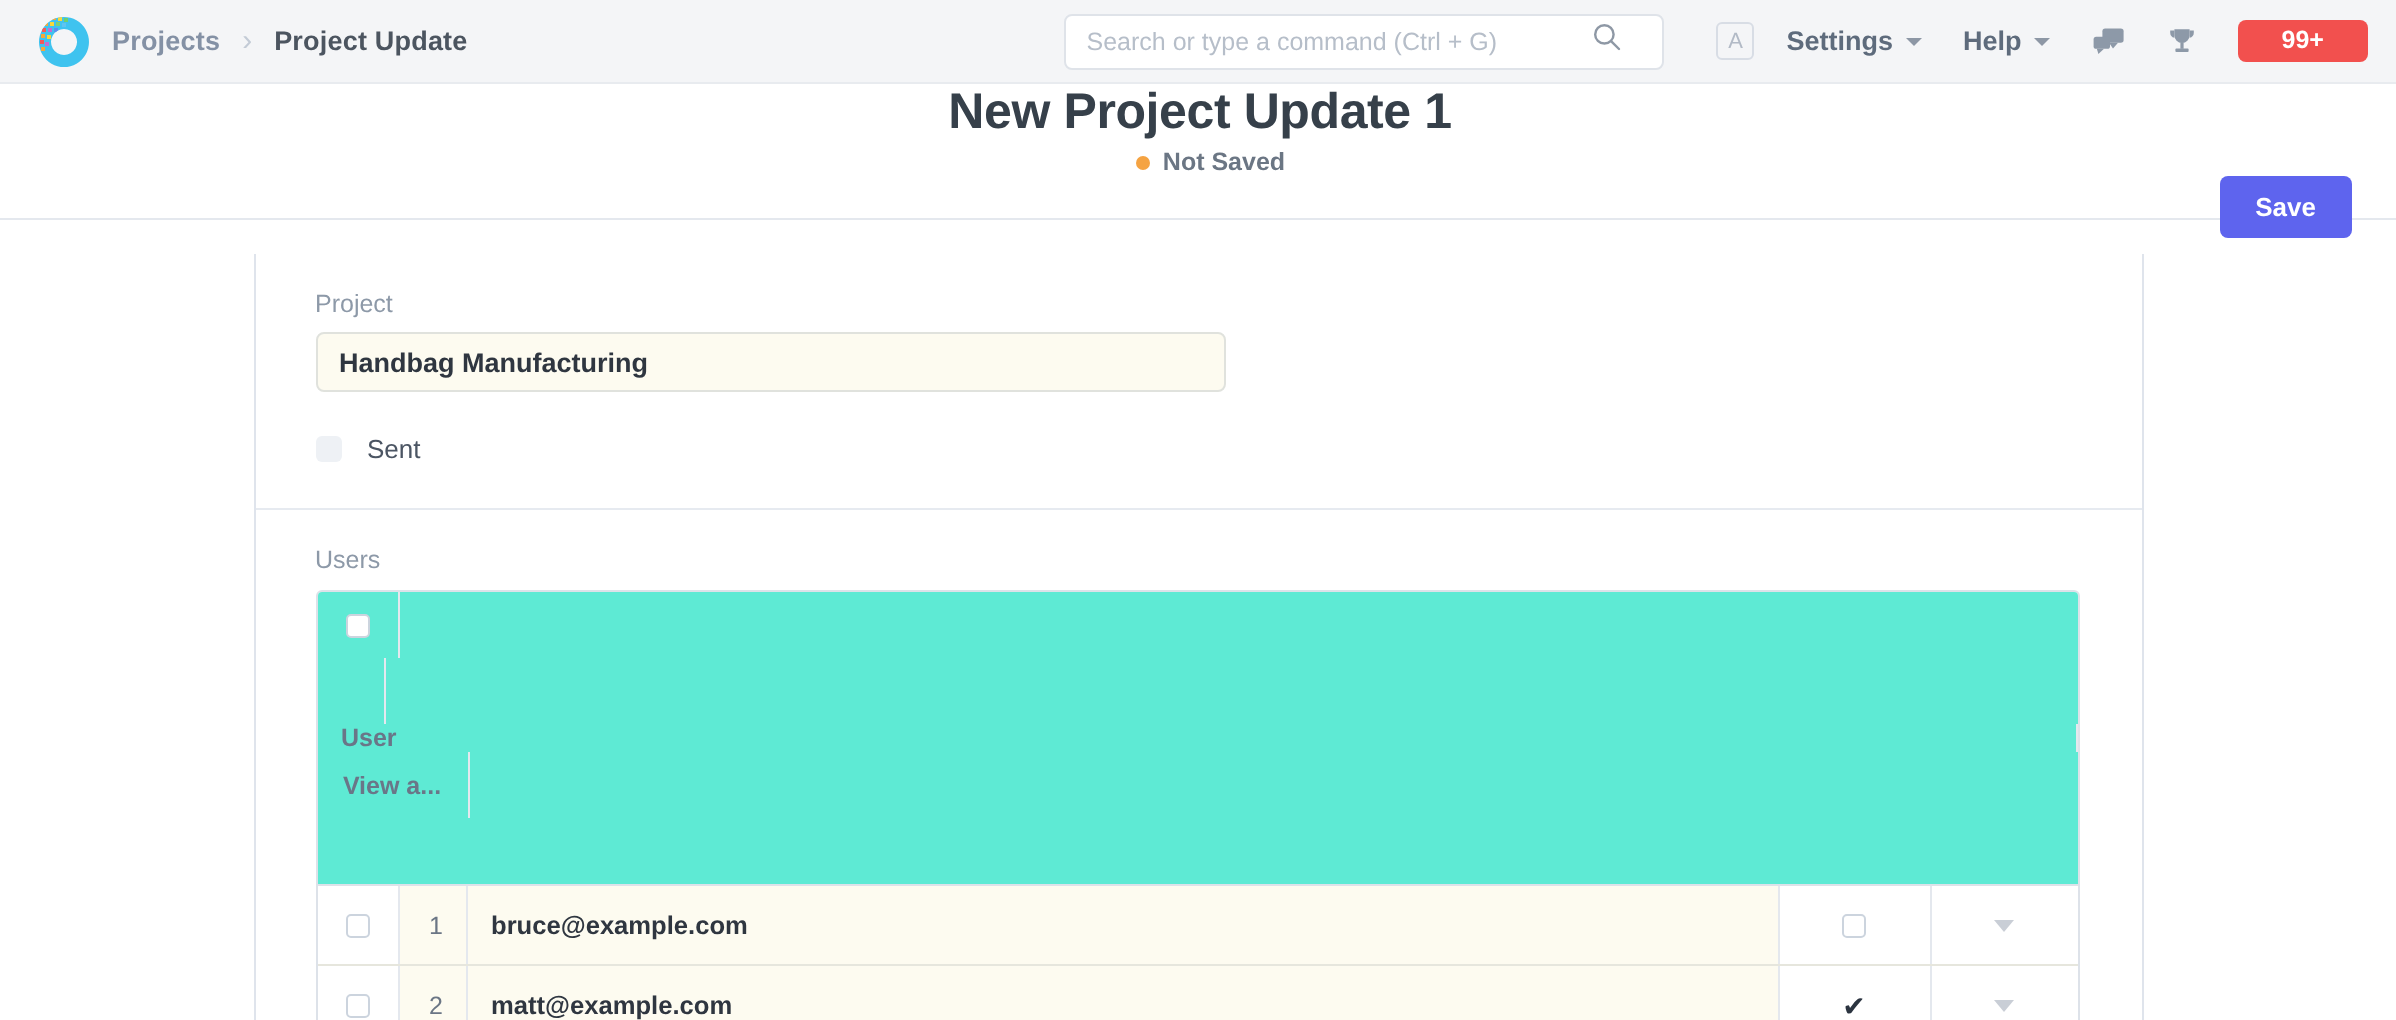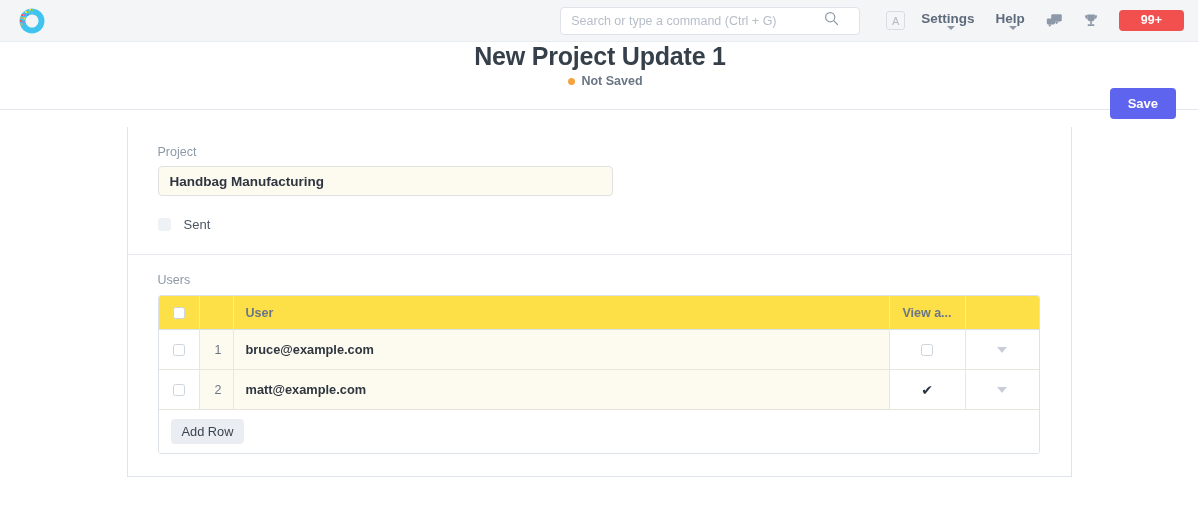--- a/index.html
+++ b/index.html
@@ -83,21 +83,20 @@
   }
   .nav-link {
     font-size: 13.5px;
     font-weight: bold;
     color: #5e6b7c;
     display: flex;
     align-items: center;
     margin-right: 21px;
     cursor: pointer;
     white-space: nowrap;
-    flex-direction: column;
   }
   .caret-dn {
     width: 0; height: 0;
     border-left: 4px solid transparent;
     border-right: 4px solid transparent;
     border-top: 4.5px solid #8d97a5;
     margin-left: 6px;
     display: inline-block;
   }
   .nav-icon { margin-right: 20px; cursor: pointer; display: flex; align-items: center; }
@@ -229,22 +228,23 @@
     margin-bottom: 8px;
   }
   .grid {
     border: 1px solid #dde2e9;
     border-radius: 3px;
     width: 882px;
     overflow: hidden;
   }
   .grid-row { display: flex; }
   .grid-head {
-    background: #fde047;
+    background: #5eead4;
     border-bottom: 1px solid #dde2e9;
+    flex-direction: column;
   }
   .grid-head .gc {
     font-size: 12.5px;
     font-weight: bold;
     color: #6a7688;
     height: 33px;
   }
   .gc {
     display: flex;
     align-items: center;
@@ -333,20 +333,25 @@
           <rect x="2.5" y="10" width="2" height="2" fill="#f2a93b"></rect>
           <rect x="5.5" y="10.5" width="2" height="2" fill="#f7d93b"></rect>
           <rect x="2" y="13" width="2" height="2" fill="#f05a5a"></rect>
           <rect x="4.5" y="14" width="2" height="2" fill="#c46fd0"></rect>
           <rect x="2.5" y="16.5" width="2" height="2" fill="#f2a93b"></rect>
         </g>
       </g>
     </svg>
   </div>
 
+  <div class="crumbs">
+    <span class="crumb">Projects</span>
+    <span class="crumb-sep">›</span>
+    <span class="crumb active">Project Update</span>
+  </div>
 
   <div class="nav-right">
 
     <div class="searchbox">
       <input type="text" placeholder="Search or type a command (Ctrl + G)" style="">
       <span class="search-icon">
         <svg width="15" height="15" viewBox="0 0 16 16">
           <circle cx="6.6" cy="6.6" r="4.9" fill="none" stroke="#7b8796" stroke-width="1.3"></circle>
           <line x1="10.3" y1="10.3" x2="14.4" y2="14.4" stroke="#7b8796" stroke-width="1.3" stroke-linecap="round"></line>
         </svg>

